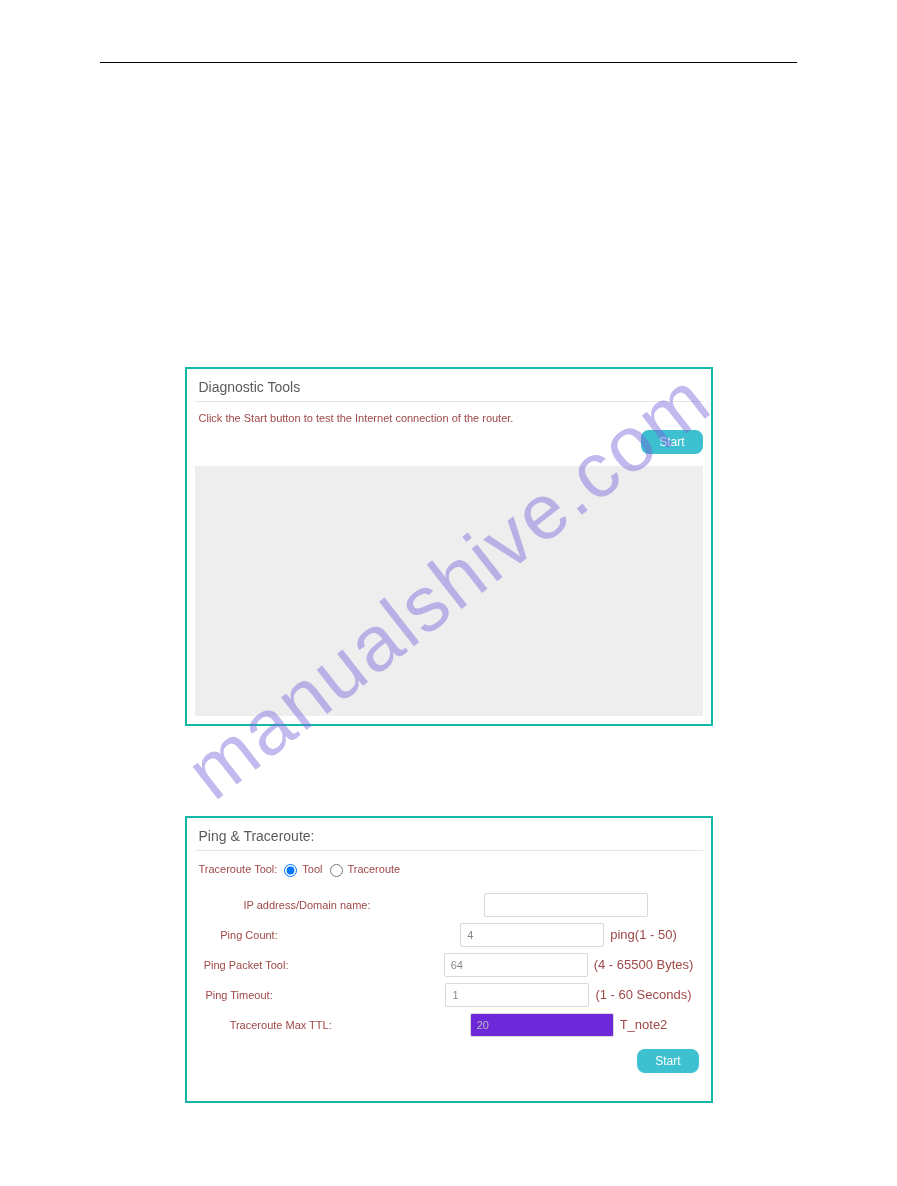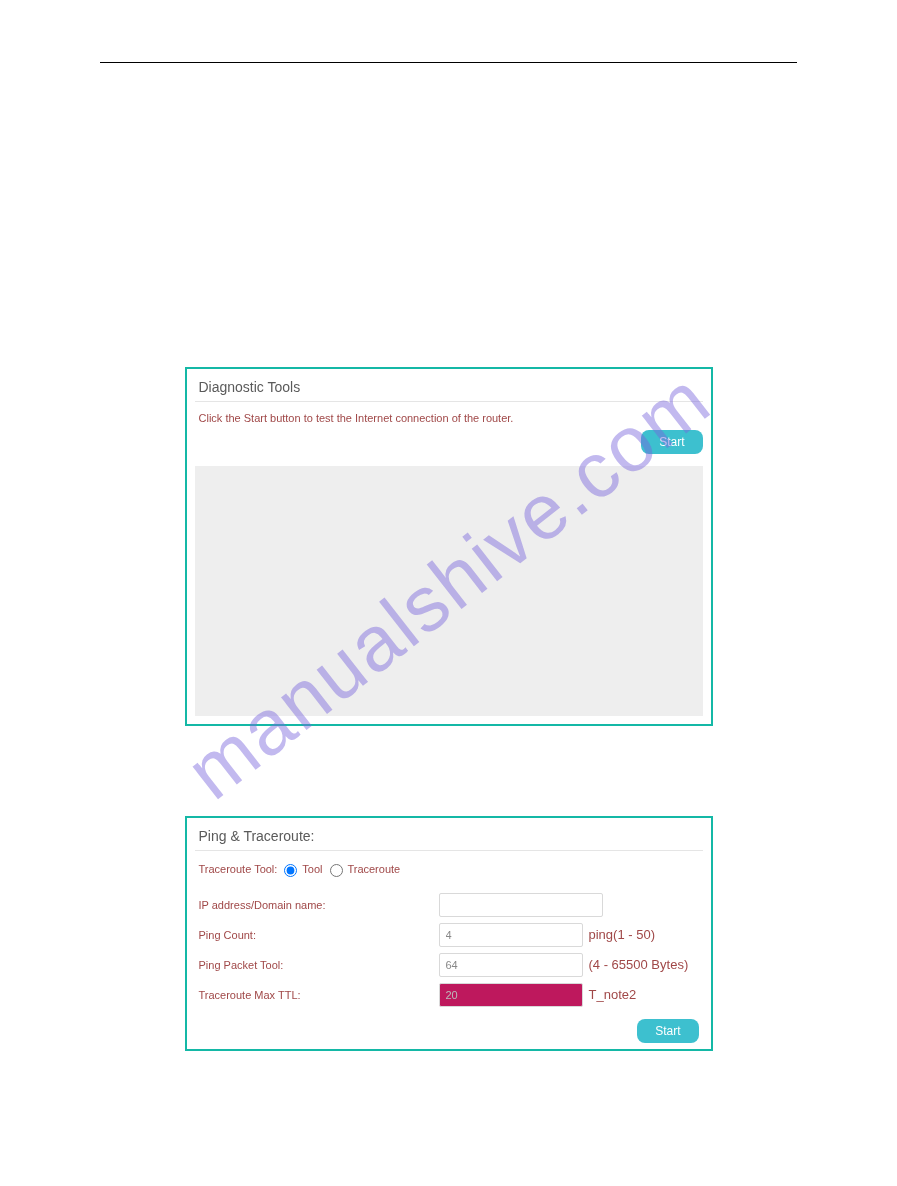--- a/index.html
+++ b/index.html
@@ -61,55 +61,56 @@
   }
   .output-box {
     background: #eeeeee;
     margin: 6px 8px 8px 8px;
     height: 250px;
   }
   .card2 {
     width: 524px;
     margin-top: 90px;
     margin-bottom: 160px;
-    padding-bottom: 6px;
+    padding-bottom: 28px;
   }
   .diag-row {
     font-size: 11px;
     color: #a04848;
     padding: 12px 12px 16px 12px;
   }
   .diag-row input[type=radio] {
     margin: 0 2px 0 4px;
     vertical-align: middle;
   }
   .form-grid {
     padding: 0 12px;
   }
   .frow {
     display: flex;
     align-items: center;
     margin-bottom: 6px;
+    justify-content: center;
   }
   .flabel {
     width: 240px;
     font-size: 11px;
     color: #a04848;
   }
   .finput {
     width: 130px;
     height: 18px;
     border: 1px solid #d9d9d9;
     border-radius: 2px;
     font-size: 11px;
     padding: 2px 6px;
     color: #888;
   }
   .finput.disabled {
-    background: #be185d;
+    background: #6d28d9;
     color: #bbb;
   }
   .fhint {
     font-size: 13px;
     color: #a04848;
     margin-left: 6px;
   }
   .start-row2 {
     text-align: right;
     padding: 6px 12px 0 0;
@@ -172,20 +173,25 @@
       <div class="flabel">Ping Count:</div>
       <input class="finput" value="4" style="">
       <span class="fhint">ping(1 - 50)</span>
     </div>
     <div class="frow">
       <div class="flabel">Ping Packet Tool:</div>
       <input class="finput" value="64" style="">
       <span class="fhint">(4 - 65500 Bytes)</span>
     </div>
     <div class="frow">
+      <div class="flabel">Ping Timeout:</div>
+      <input class="finput" value="1" style="">
+      <span class="fhint">(1 - 60 Seconds)</span>
+    </div>
+    <div class="frow">
       <div class="flabel">Traceroute Max TTL:</div>
       <input class="finput disabled" disabled="" value="20" style="">
       <span class="fhint">T_note2</span>
     </div>
   </div>
 
   <div class="start-row2">
     <button class="start-btn">Start</button>
   </div>
 </div>

